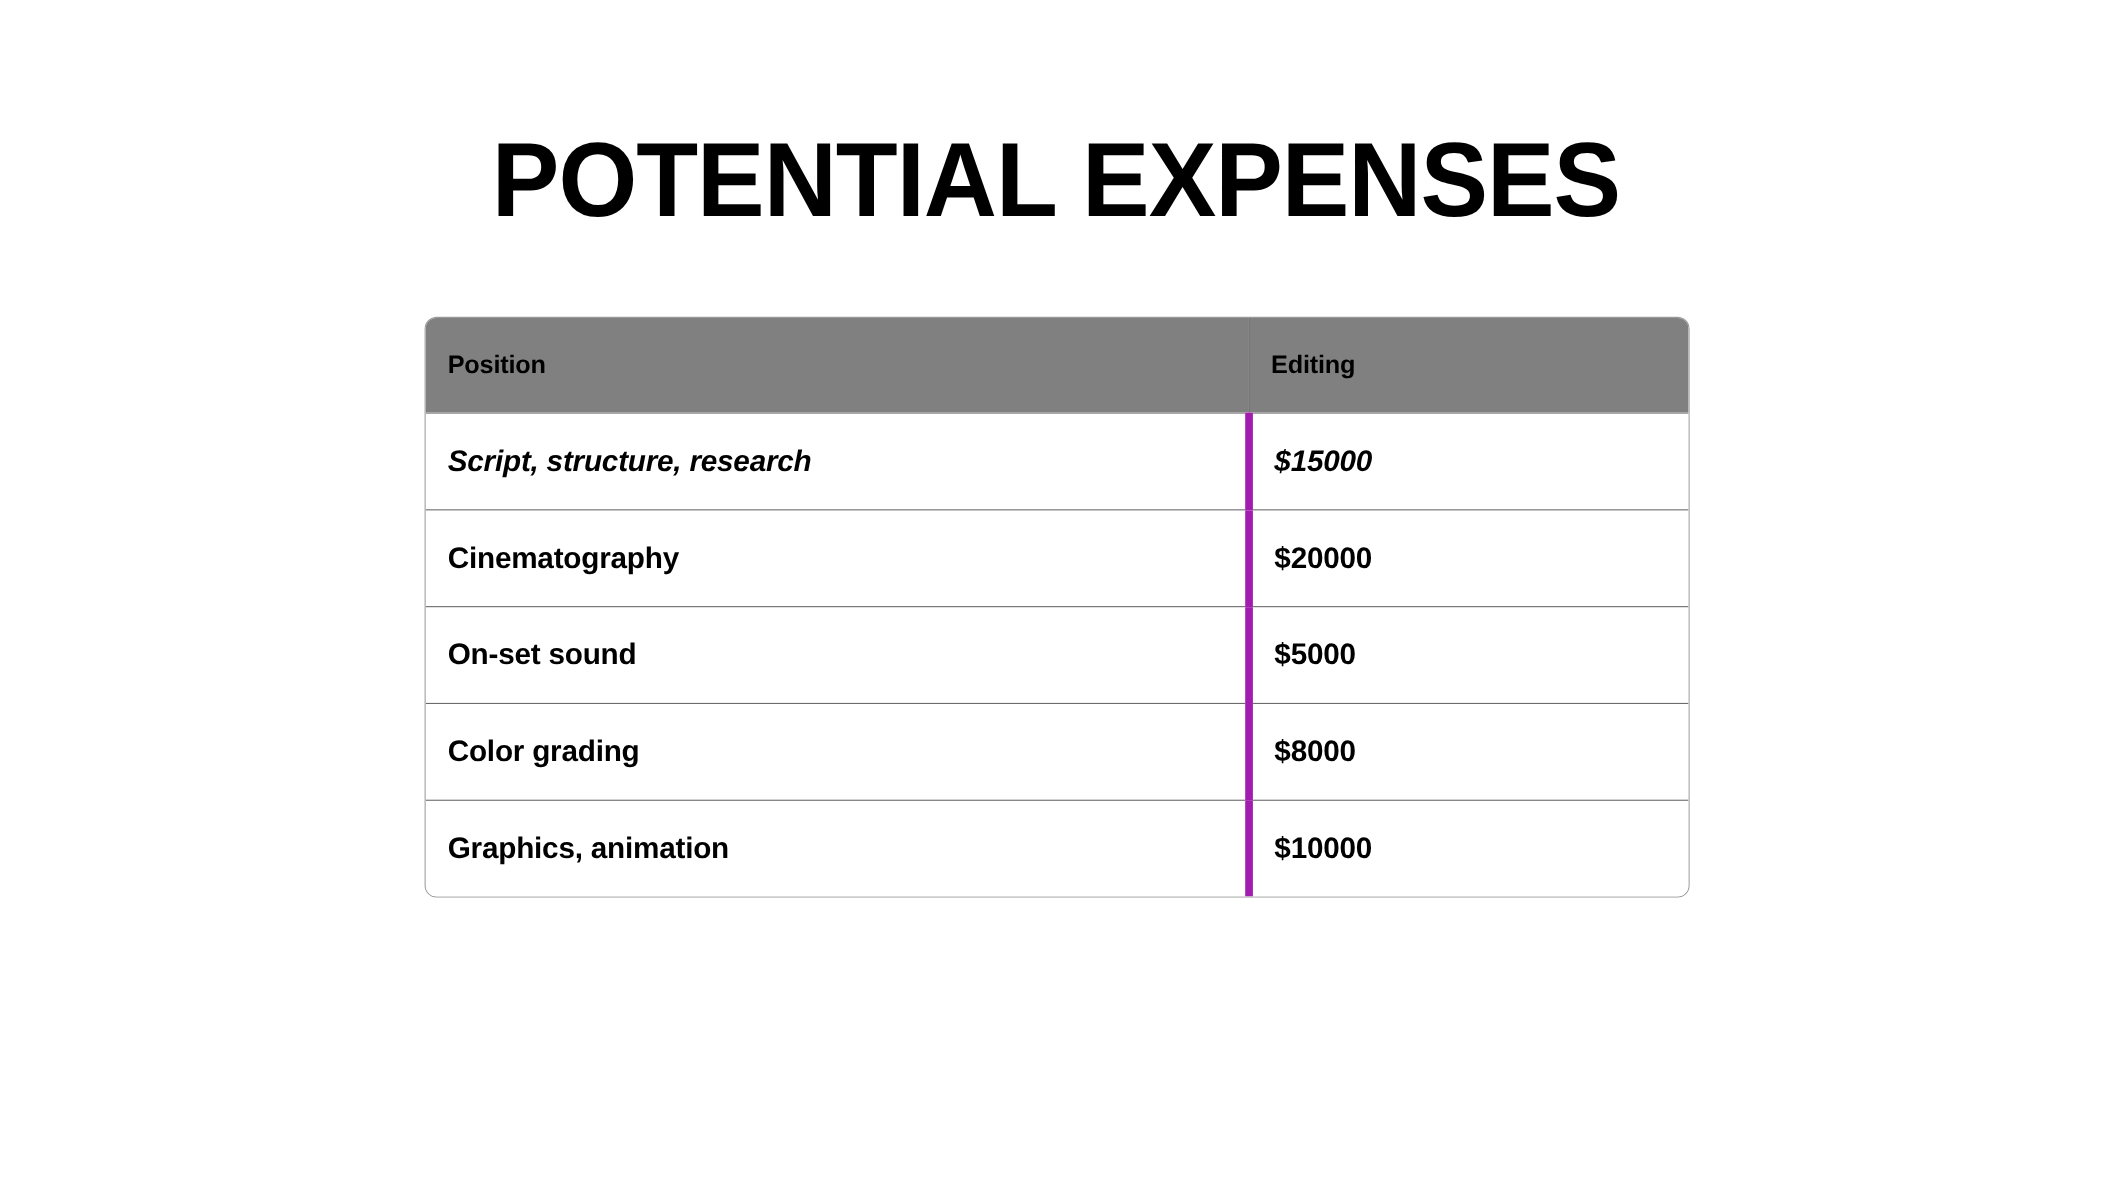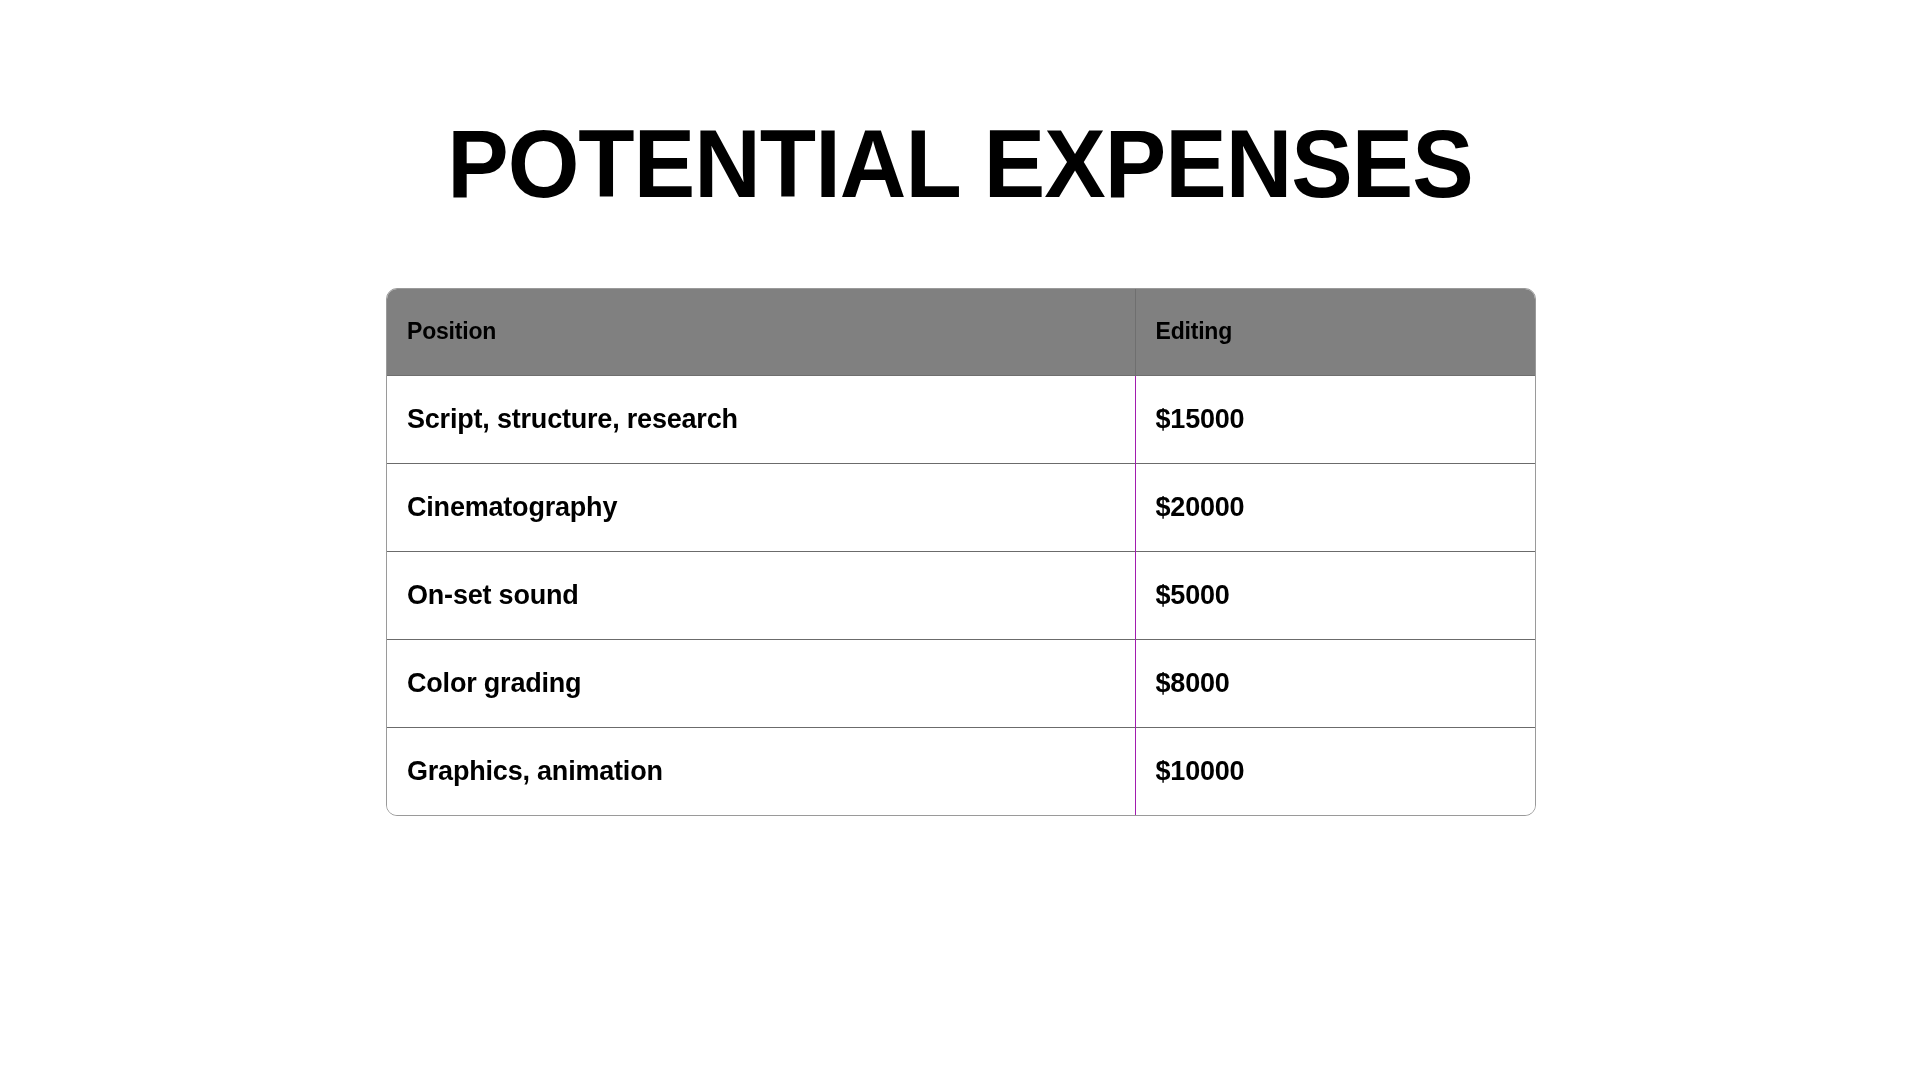--- a/index.html
+++ b/index.html
@@ -85,24 +85,25 @@
     font-weight: 700;
     height: 88px;
     padding: 0 0 0 20px;
     box-sizing: border-box;
     vertical-align: middle;
     border-top: 1px solid #6b6b6b;
     letter-spacing: -0.2px;
     white-space: nowrap;
   }
   tbody td.td-expenses {
-    border-left: 1px solid #a21caf;
+    border-left: 7px solid #a21caf;
   }
   tbody tr:first-child td {
     border-top: 1px solid #6f6f6f;
+    font-style: italic;
   }
 </style>
 </head>
 <body>
 
 <div class="slide">
 
   <div class="title">POTENTIAL EXPENSES</div>
 
   <div class="table-wrap">

